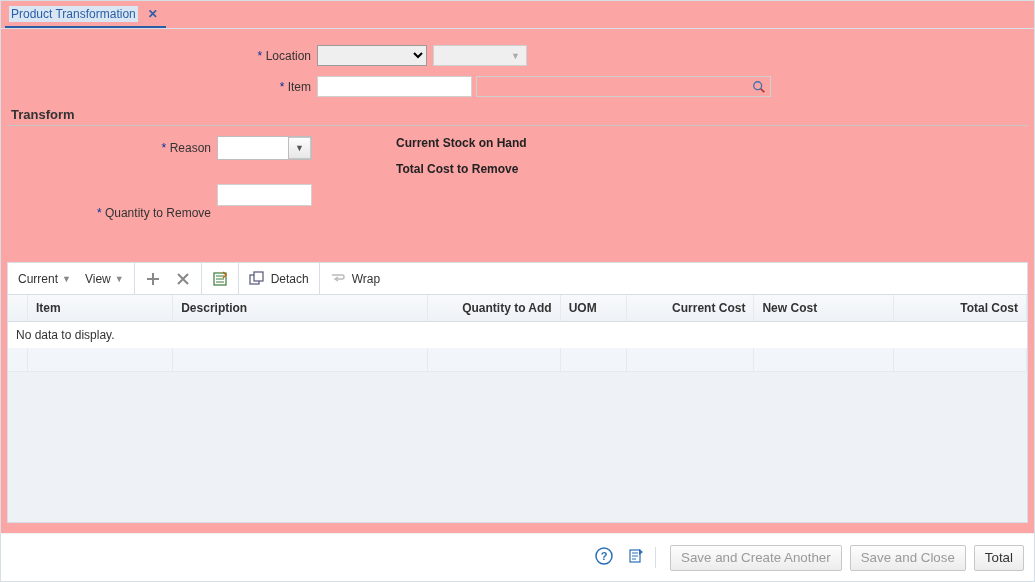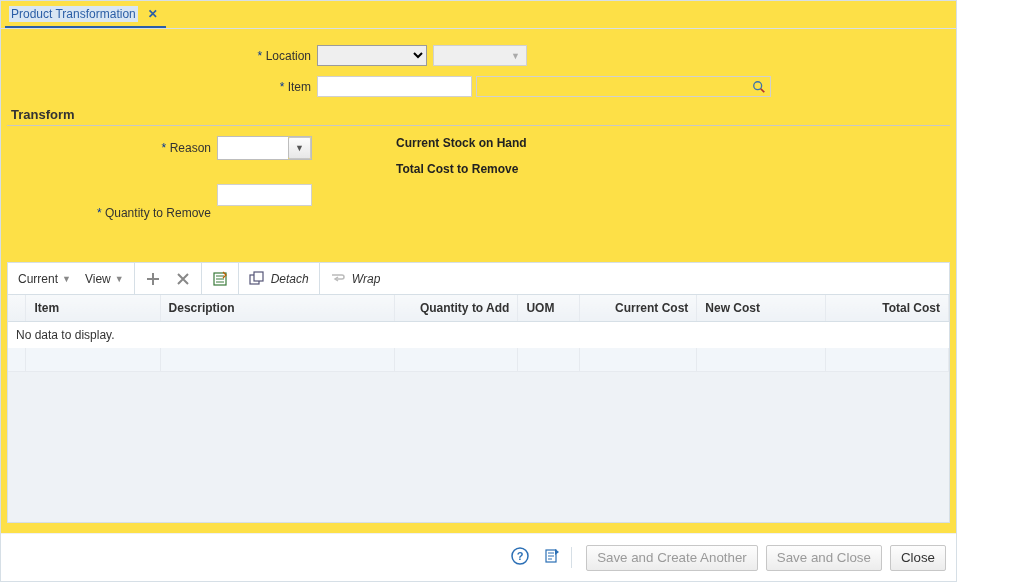--- a/index.html
+++ b/index.html
@@ -5,24 +5,24 @@
   * { box-sizing: border-box; }
   body {
     margin: 0;
     font-family: Arial, Helvetica, sans-serif;
     font-size: 12px;
     color: #333;
     background: #fff;
   }
   .outer-container {
     border: 1px solid #d6dfe6;
-    width: 957px;
+    width: 1035px;
     height: 582px;
     position: relative;
-    background: #fde047;
+    background: #fca5a5;
   }
   .tab-bar {
     height: 28px;
     border-bottom: 1px solid #d6dfe6;
     display: flex;
     align-items: flex-end;
     padding-left: 4px;
   }
   .tab {
     display: flex;
@@ -96,21 +96,21 @@
   .table-panel { margin-top: 32px; border: 1px solid #d6dfe6; }
   .table-toolbar {
     display: flex; align-items: center; height: 32px;
     border-bottom: 1px solid #d6dfe6; background: #fff;
   }
   .tb-group { display:flex; align-items:center; height: 100%; border-right: 1px solid #d6dfe6; padding: 0 10px; gap: 14px; }
   .tb-menu { display:flex; align-items:center; gap:4px; color:#333; cursor:pointer; }
   .tb-menu .dd { font-size: 9px; color: #888; }
   .tb-icon { cursor: pointer; display:flex; align-items:center; }
   .tb-icon svg { width: 16px; height: 16px; }
-  .tb-labelled { display:flex; align-items:center; gap:6px; cursor:pointer;font-style:italic; }
+  .tb-labelled { display:flex; align-items:center; gap:6px; cursor:pointer; }
 
   table.grid { width: 100%; border-collapse: collapse; table-layout: fixed; }
   table.grid th {
     text-align: left; font-weight: bold; font-size: 12px; color: #333;
     background: linear-gradient(#f7f9fb,#eef2f6);
     border-bottom: 1px solid #d6dfe6; border-right: 1px solid #e6eaef;
     padding: 5px 8px; height: 26px;
   }
   table.grid th.right { text-align: right; }
   table.grid td {
@@ -311,16 +311,16 @@
       <span title="Notes">
         <svg width="18" height="18" viewBox="0 0 18 18">
           <rect x="3" y="3" width="10" height="12" fill="#fff" stroke="#2b6fb5" stroke-width="1.2"></rect>
           <path d="M5 6h6M5 9h6M5 12h4" stroke="#2b6fb5" stroke-width="1"></path>
           <path d="M12 2l4 3-4 3z" fill="#2b6fb5"></path>
         </svg>
       </span>
     </div>
     <button class="btn disabled">Save and Create Another</button>
     <button class="btn disabled">Save and Close</button>
-    <button class="btn primary-ish">Close</button>
+    <button class="btn primary-ish">Total</button>
   </div>
 
 </div>
 
 </body></html>

